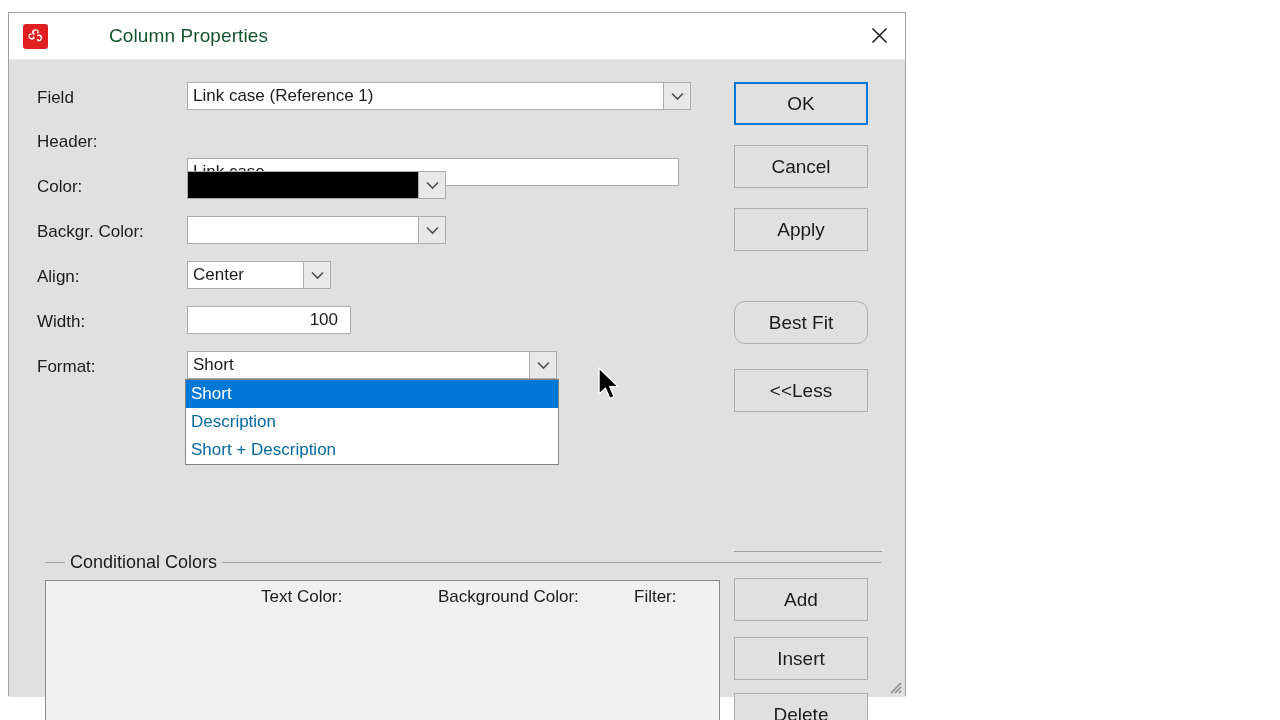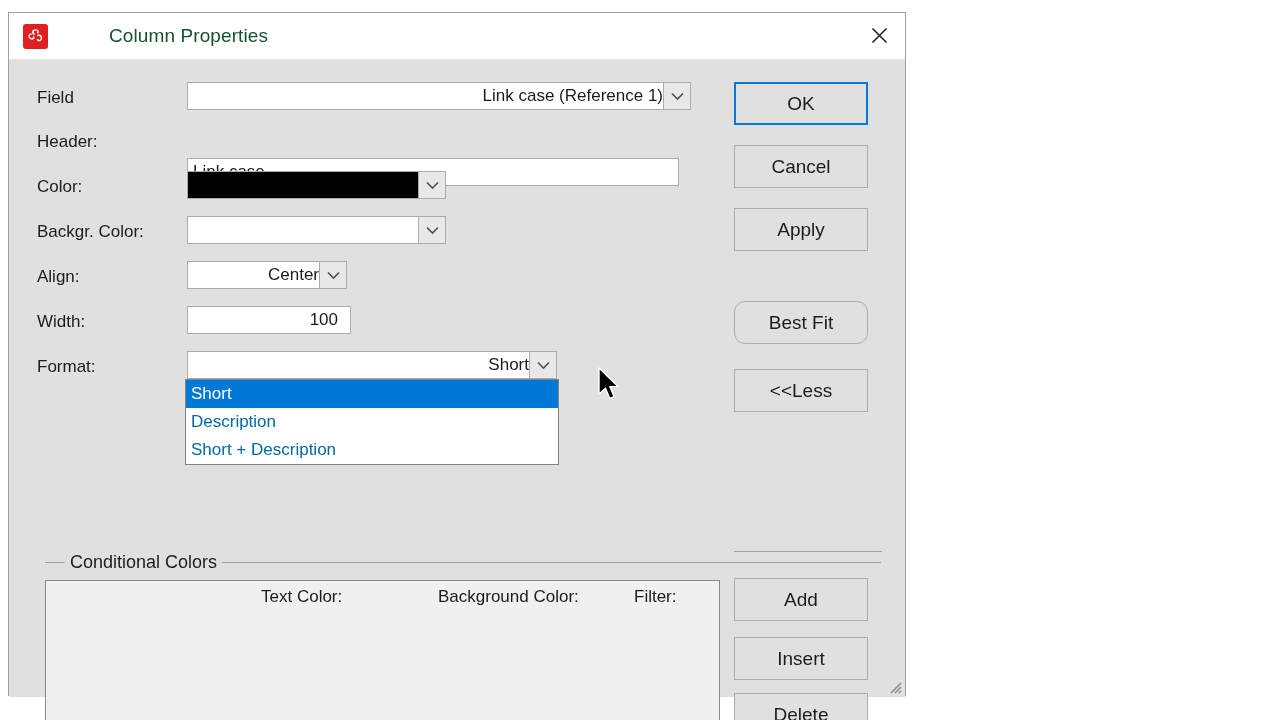--- a/index.html
+++ b/index.html
@@ -103,21 +103,20 @@
 
   
   .combo {
     position: absolute;
     box-sizing: border-box;
     height: 28px;
     background: #ffffff;
     border: 1px solid #ababab;
     display: flex;
     align-items: stretch;
-    text-align: right;
   }
   .combo .combo-val {
     flex: 1 1 auto;
     font-size: 17px;
     color: #1c1c1c;
     line-height: 26px;
     padding-left: 5px;
     overflow: hidden;
     white-space: nowrap;
     background: #ffffff;
@@ -293,21 +292,21 @@
     <div class="combo" style="left:178px; top:156px; width:259px;">
       <div class="combo-val swatch-white"></div>
       <div class="arrow">
         <svg width="13" height="9" viewBox="0 0 13 9">
             <path d="M1 1.5 L6.5 7 L12 1.5" stroke="#505050" stroke-width="1.6" fill="none"></path>
           </svg>
       </div>
     </div>
 
     <div class="lbl" style="left:28px; top:207px;">Align:</div>
-    <div class="combo" style="left:178px; top:201px; width:160px;">
+    <div class="combo" style="left:178px; top:201px; width:144px;">
       <div class="combo-val">Center</div>
       <div class="arrow">
         <svg width="13" height="9" viewBox="0 0 13 9">
             <path d="M1 1.5 L6.5 7 L12 1.5" stroke="#505050" stroke-width="1.6" fill="none"></path>
           </svg>
       </div>
     </div>
 
     <div class="lbl" style="left:28px; top:252px;">Width:</div>
     <input class="txt num" style="left: 178px; top: 246px; width: 164px;" value="100">

